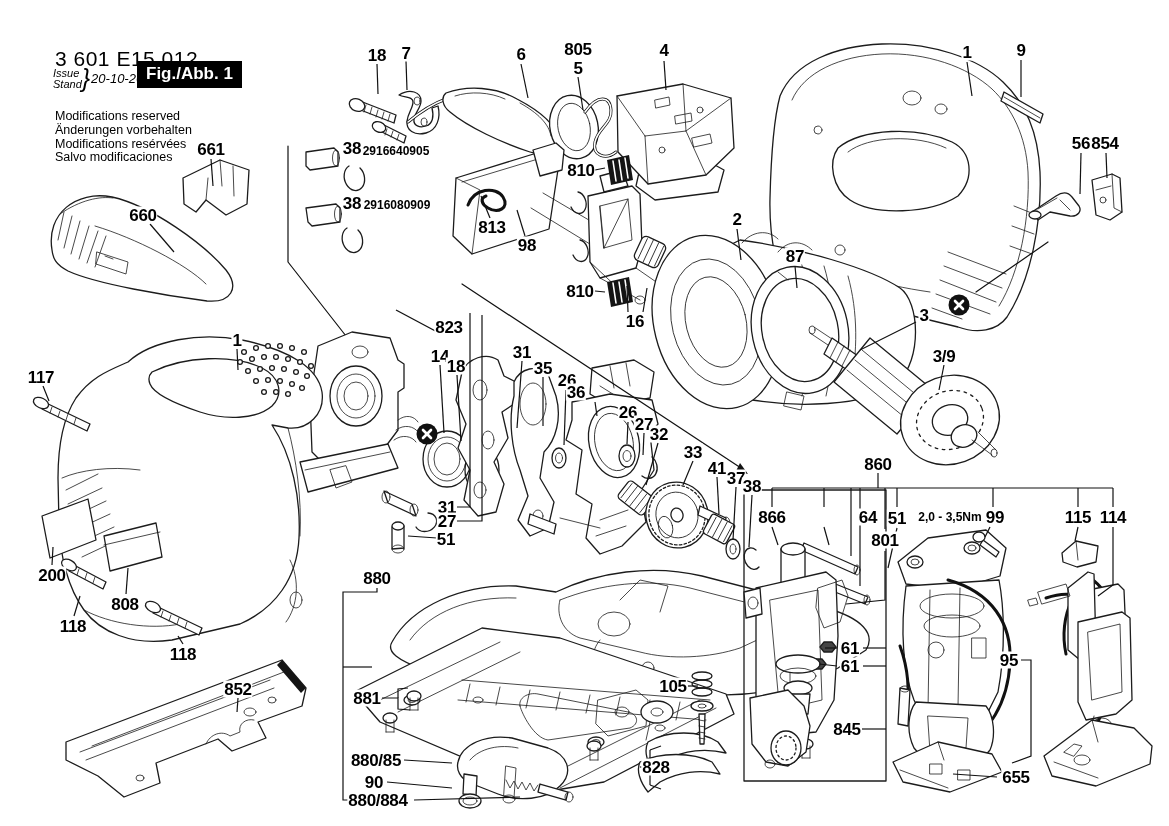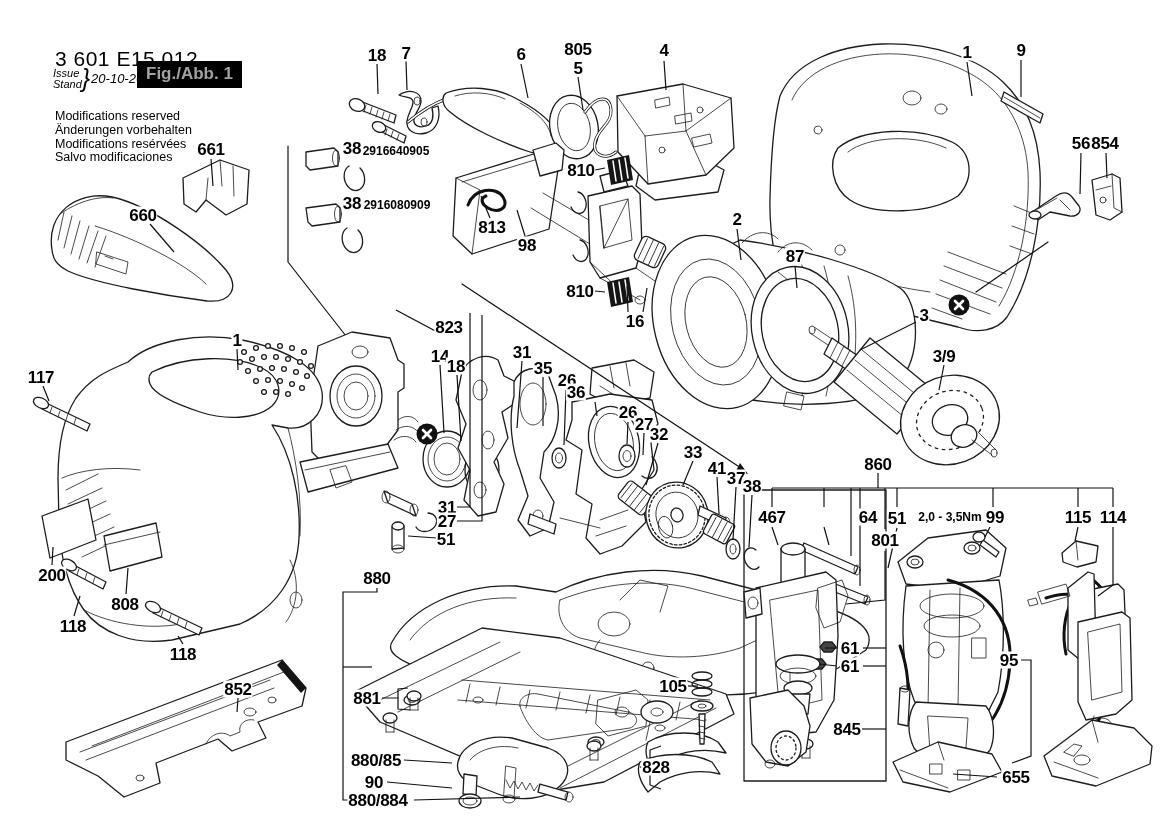--- a/index.html
+++ b/index.html
@@ -16,21 +16,21 @@
   svg.art .wh{fill:none;stroke:#fff;stroke-width:1.6;}
   svg.art .ld{fill:none;stroke:#111;stroke-width:1.2;}
   .lbl{position:absolute;transform:translate(-50%,-50%);font-weight:bold;font-size:17px;
        line-height:1;white-space:nowrap;background:#fff;padding:0 1px;letter-spacing:-.3px;}
   .lbl.sm{font-size:12px;letter-spacing:0;}
   .pn{position:absolute;left:55px;top:47px;font-size:21px;letter-spacing:.5px;}
   .issue{position:absolute;left:53px;top:64px;display:flex;align-items:center;font-style:italic;}
   .iswords{display:flex;flex-direction:column;font-size:11px;line-height:11px;}
   .brace{font-size:25px;font-weight:400;margin:0 1px 0 0;}
   .isdate{font-size:13px;}
-  .fig{position:absolute;left:137px;top:61px;background:#000;color:#a3a3a3;font-weight:bold;
+  .fig{position:absolute;left:137px;top:61px;background:#000;color:#ffffff;font-weight:bold;
        font-size:17px;padding:3px 9px 4px 9px;}
   .mods{position:absolute;left:55px;top:110px;font-size:12.5px;line-height:13.8px;}
 </style>
 </head>
 <body>
 
 <div class="page">
 
   <svg class="art" width="1169" height="826" viewBox="0 0 1169 826">
 
@@ -635,21 +635,21 @@
       <div class="lbl" style="left: 73px; top: 626px;">118</div>
       <div class="lbl" style="left: 183px; top: 654px;">118</div>
       <div class="lbl" style="left: 238px; top: 689px;">852</div>
       <div class="lbl" style="left: 377px; top: 578px;">880</div>
       <div class="lbl" style="left: 367px; top: 698px;">881</div>
       <div class="lbl" style="left: 376px; top: 760px;">880/85</div>
       <div class="lbl" style="left: 374px; top: 782px;">90</div>
       <div class="lbl" style="left: 378px; top: 800px;">880/884</div>
       <div class="lbl" style="left: 656px; top: 767px;">828</div>
       <div class="lbl" style="left: 673px; top: 686px;">105</div>
-      <div class="lbl" style="left: 772px; top: 517px;">467</div>
+      <div class="lbl" style="left: 772px; top: 517px;">866</div>
       <div class="lbl" style="left: 824px; top: 517px; margin-left: 44px;">64</div>
       <div class="lbl" style="left: 897px; top: 518px;">51</div>
       <div class="lbl" style="left: 885px; top: 540px;">801</div>
       <div class="lbl" style="left: 878px; top: 464px;">860</div>
       <div class="lbl" style="left: 850px; top: 648px;">61</div>
       <div class="lbl" style="left: 850px; top: 666px;">61</div>
       <div class="lbl" style="left: 847px; top: 729px;">845</div>
       <div class="lbl sm" style="left: 950px; top: 517px;">2,0 - 3,5Nm</div>
       <div class="lbl" style="left: 995px; top: 517px;">99</div>
       <div class="lbl" style="left: 1009px; top: 660px;">95</div>

